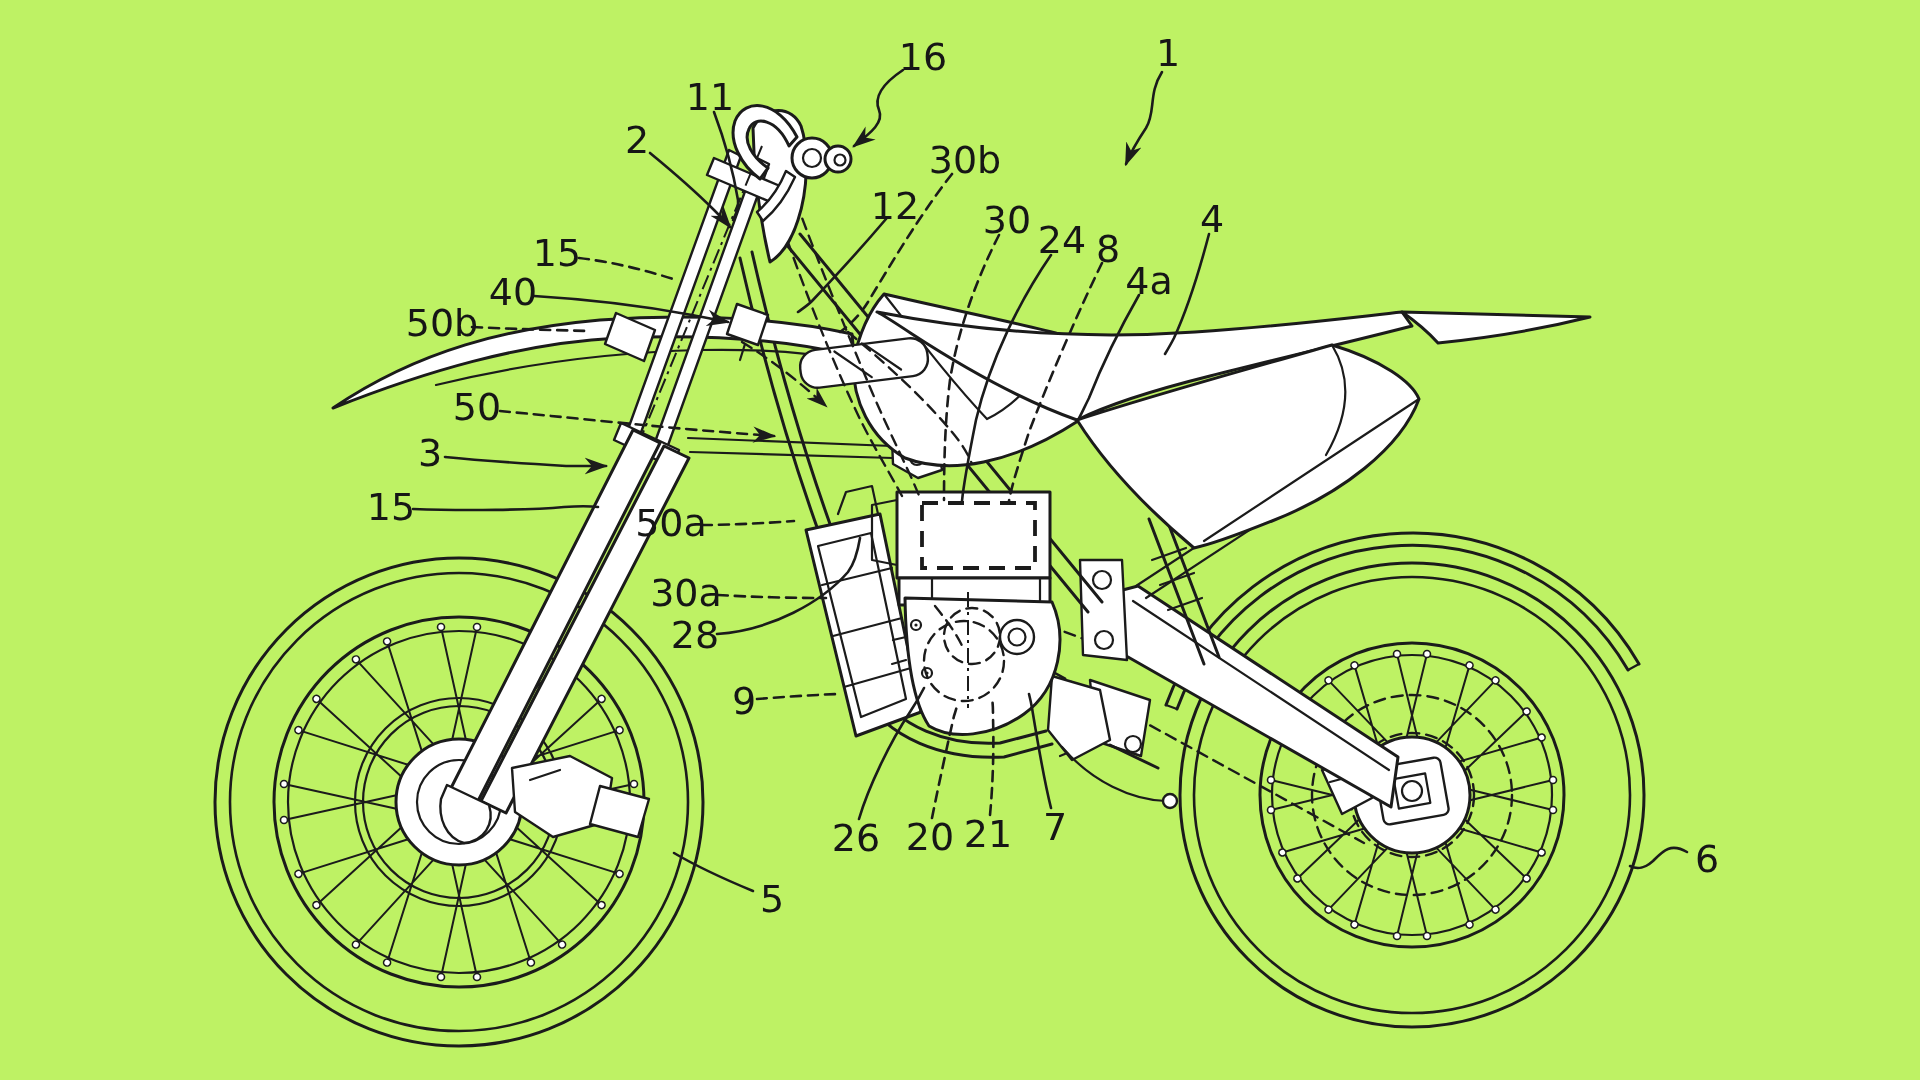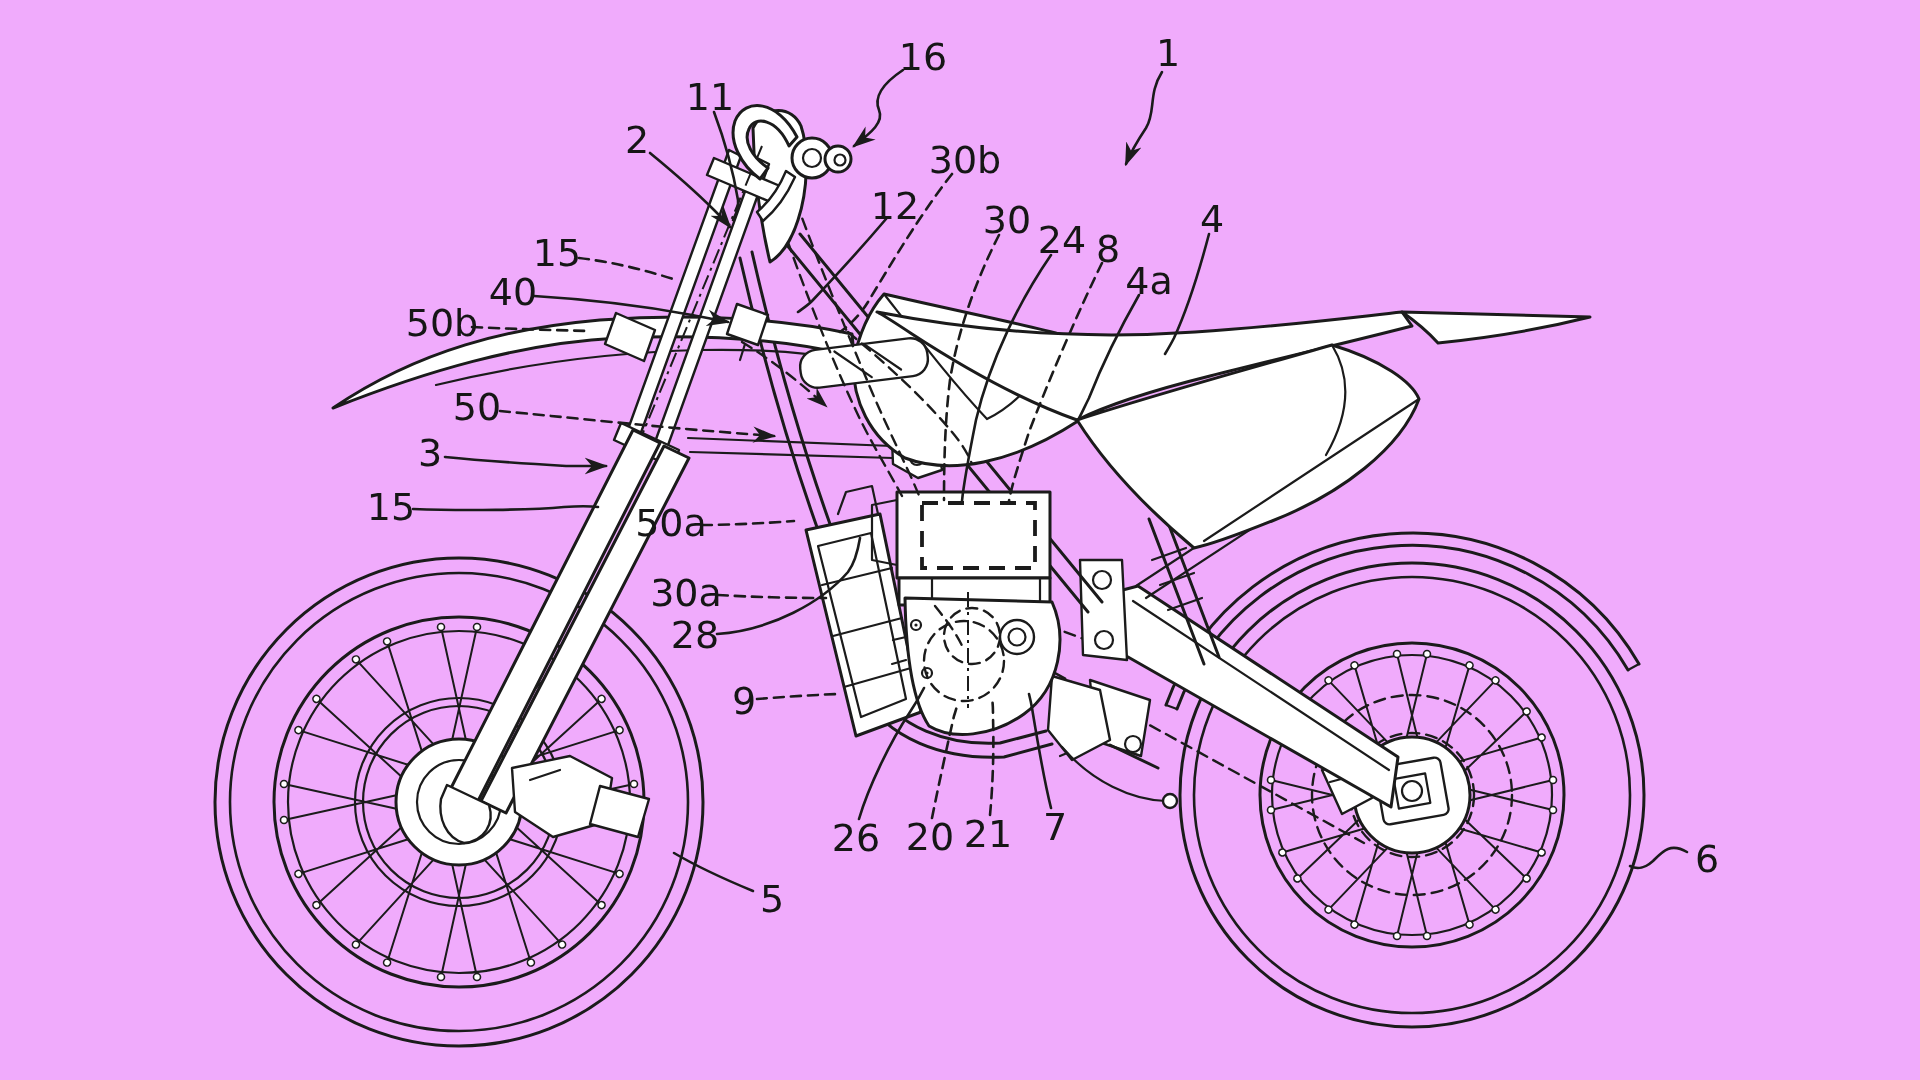--- a/index.html
+++ b/index.html
@@ -1,16 +1,16 @@
 <!DOCTYPE html>
 <html><head>
 <meta charset="utf-8">
 <style>
   html,body{margin:0;padding:0;background:#ffffff}
-  .stage{position:relative;width:1920px;height:1080px;background:#f0abfc;overflow:hidden;
+  .stage{position:relative;width:1920px;height:1080px;background:#bef264;overflow:hidden;
          font-family:"DejaVu Sans", sans-serif;}
   svg{position:absolute;inset:0}
   .s3{fill:none;stroke:#1b1b1b;stroke-width:3;stroke-linecap:round;stroke-linejoin:round}
   .s26{fill:none;stroke:#1b1b1b;stroke-width:2.6;stroke-linecap:round}
   .s2{fill:none;stroke:#1b1b1b;stroke-width:2.2;stroke-linecap:round;stroke-linejoin:round}
   .w{fill:#ffffff;stroke:#1b1b1b;stroke-width:3;stroke-linejoin:round}
   .w2{fill:#ffffff;stroke:#1b1b1b;stroke-width:2.4;stroke-linejoin:round}
   .hid{fill:none;stroke:#1b1b1b;stroke-width:2.4;stroke-dasharray:11 7;stroke-linecap:round}
   .hidb{fill:none;stroke:#1b1b1b;stroke-width:3.8;stroke-dasharray:16 10}
   .axis{fill:none;stroke:#1b1b1b;stroke-width:2;stroke-dasharray:15 5 3 5}

